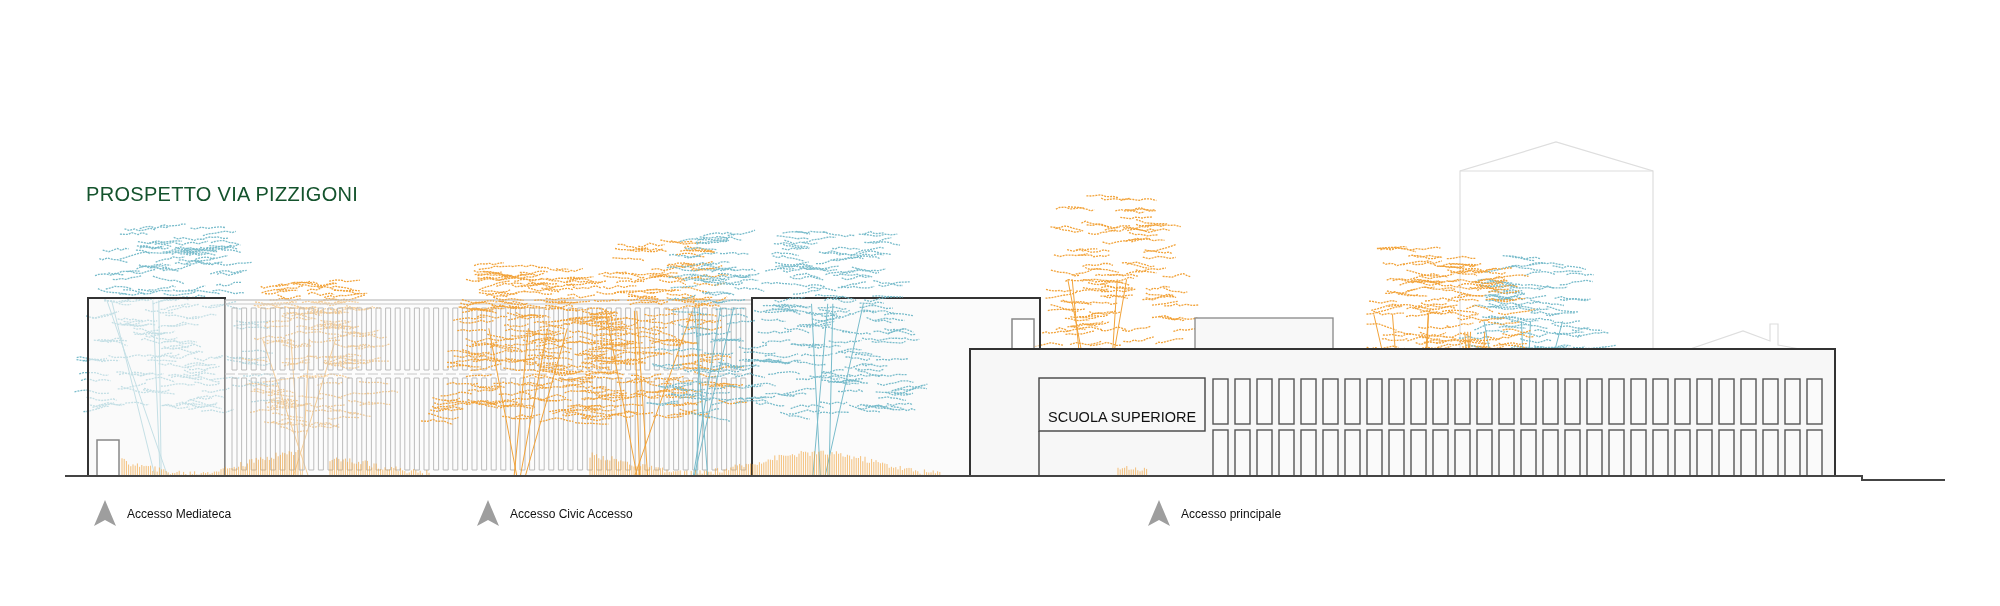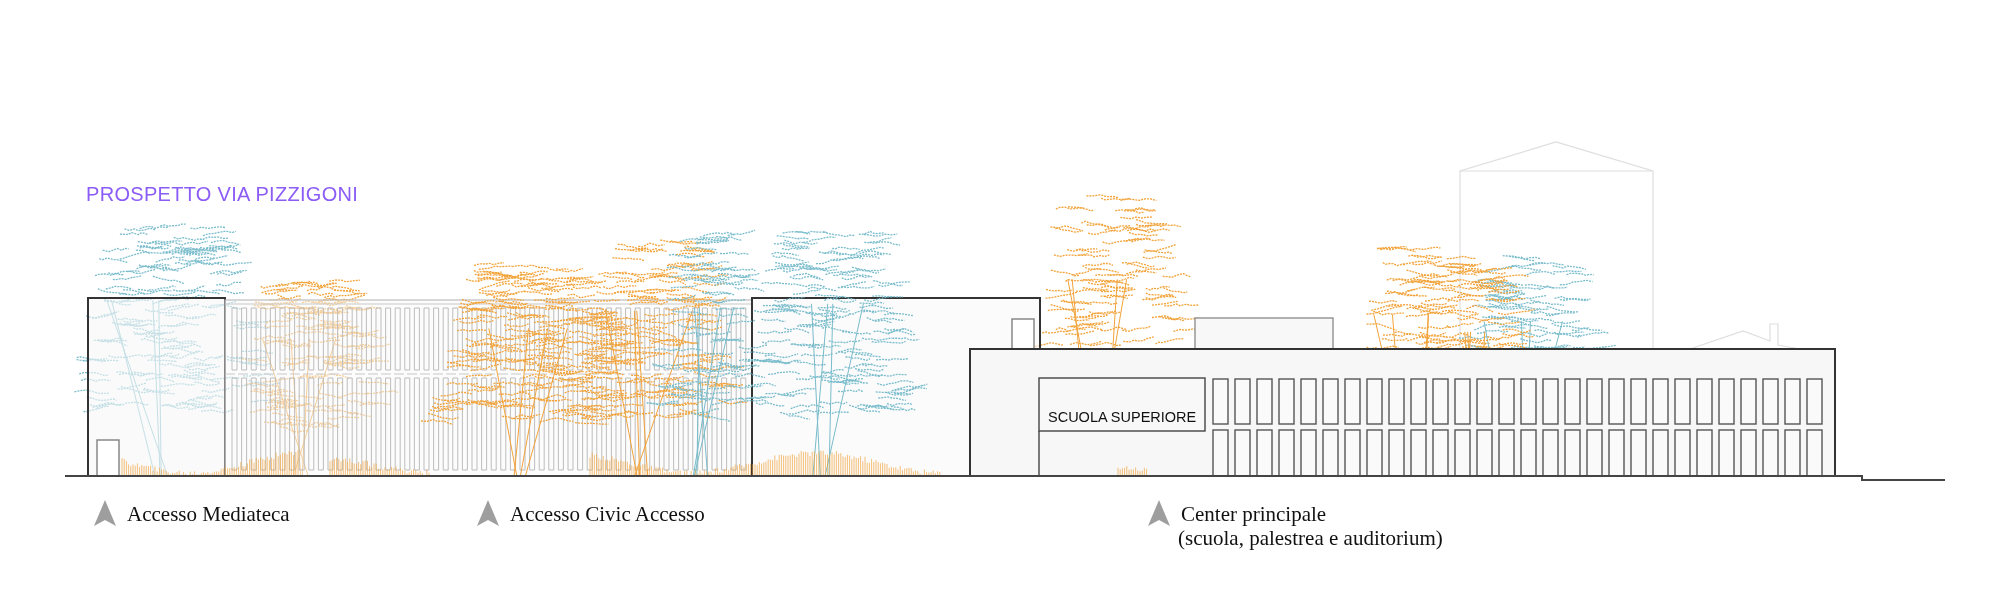--- a/index.html
+++ b/index.html
@@ -1,19 +1,19 @@
 <!DOCTYPE html>
 <html><head>
 <meta charset="utf-8">
 <style>
   html,body{margin:0;padding:0;background:#ffffff;}
   body{width:2000px;height:606px;position:relative;overflow:hidden;font-family:"Liberation Sans",sans-serif;}
   #drawing{position:absolute;left:0;top:0;}
-  .title{position:absolute;left:86px;top:183px;font-size:20px;letter-spacing:0.3px;color:#8b5cf6;}
-  .access{position:absolute;font-size:21px;color:#111;line-height:24px;font-family:Liberation Serif, serif;}
+  .title{position:absolute;left:86px;top:183px;font-size:20px;letter-spacing:0.3px;color:#14532d;}
+  .access{position:absolute;font-size:12px;color:#111;line-height:24px;}
   .access .arrow{position:absolute;left:-33px;top:-2px;width:22px;height:26px;}
   .sign{font-family:"Liberation Sans",sans-serif;font-size:14.5px;fill:#111;}
 </style>
 </head>
 <body>
 
 <svg id="drawing" width="2000" height="606" viewBox="0 0 2000 606" xmlns="http://www.w3.org/2000/svg">
 
   <g fill="none" stroke="#dedede" stroke-width="1.2">
     <polyline points="1460,349 1460,171 1556,142 1653,171 1653,349"></polyline>
@@ -1809,15 +1809,14 @@
 <div id="acc1" class="access" style="left: 510px; top: 502px;">
   <svg class="arrow" viewBox="0 0 22 26">
       <polygon points="11,0 22,26 11,20 0,26" fill="#9e9e9e"></polygon>
     </svg>
   <div>Accesso Civic Accesso</div>
 </div>
 <div id="acc2" class="access" style="left: 1181px; top: 502px;">
   <svg class="arrow" viewBox="0 0 22 26">
       <polygon points="11,0 22,26 11,20 0,26" fill="#9e9e9e"></polygon>
     </svg>
-  <div>Center principale</div>
-  <div style="margin-left:-3px">(scuola, palestrea e auditorium)</div>
+  <div>Accesso principale</div>
 </div>
 
 </body></html>

